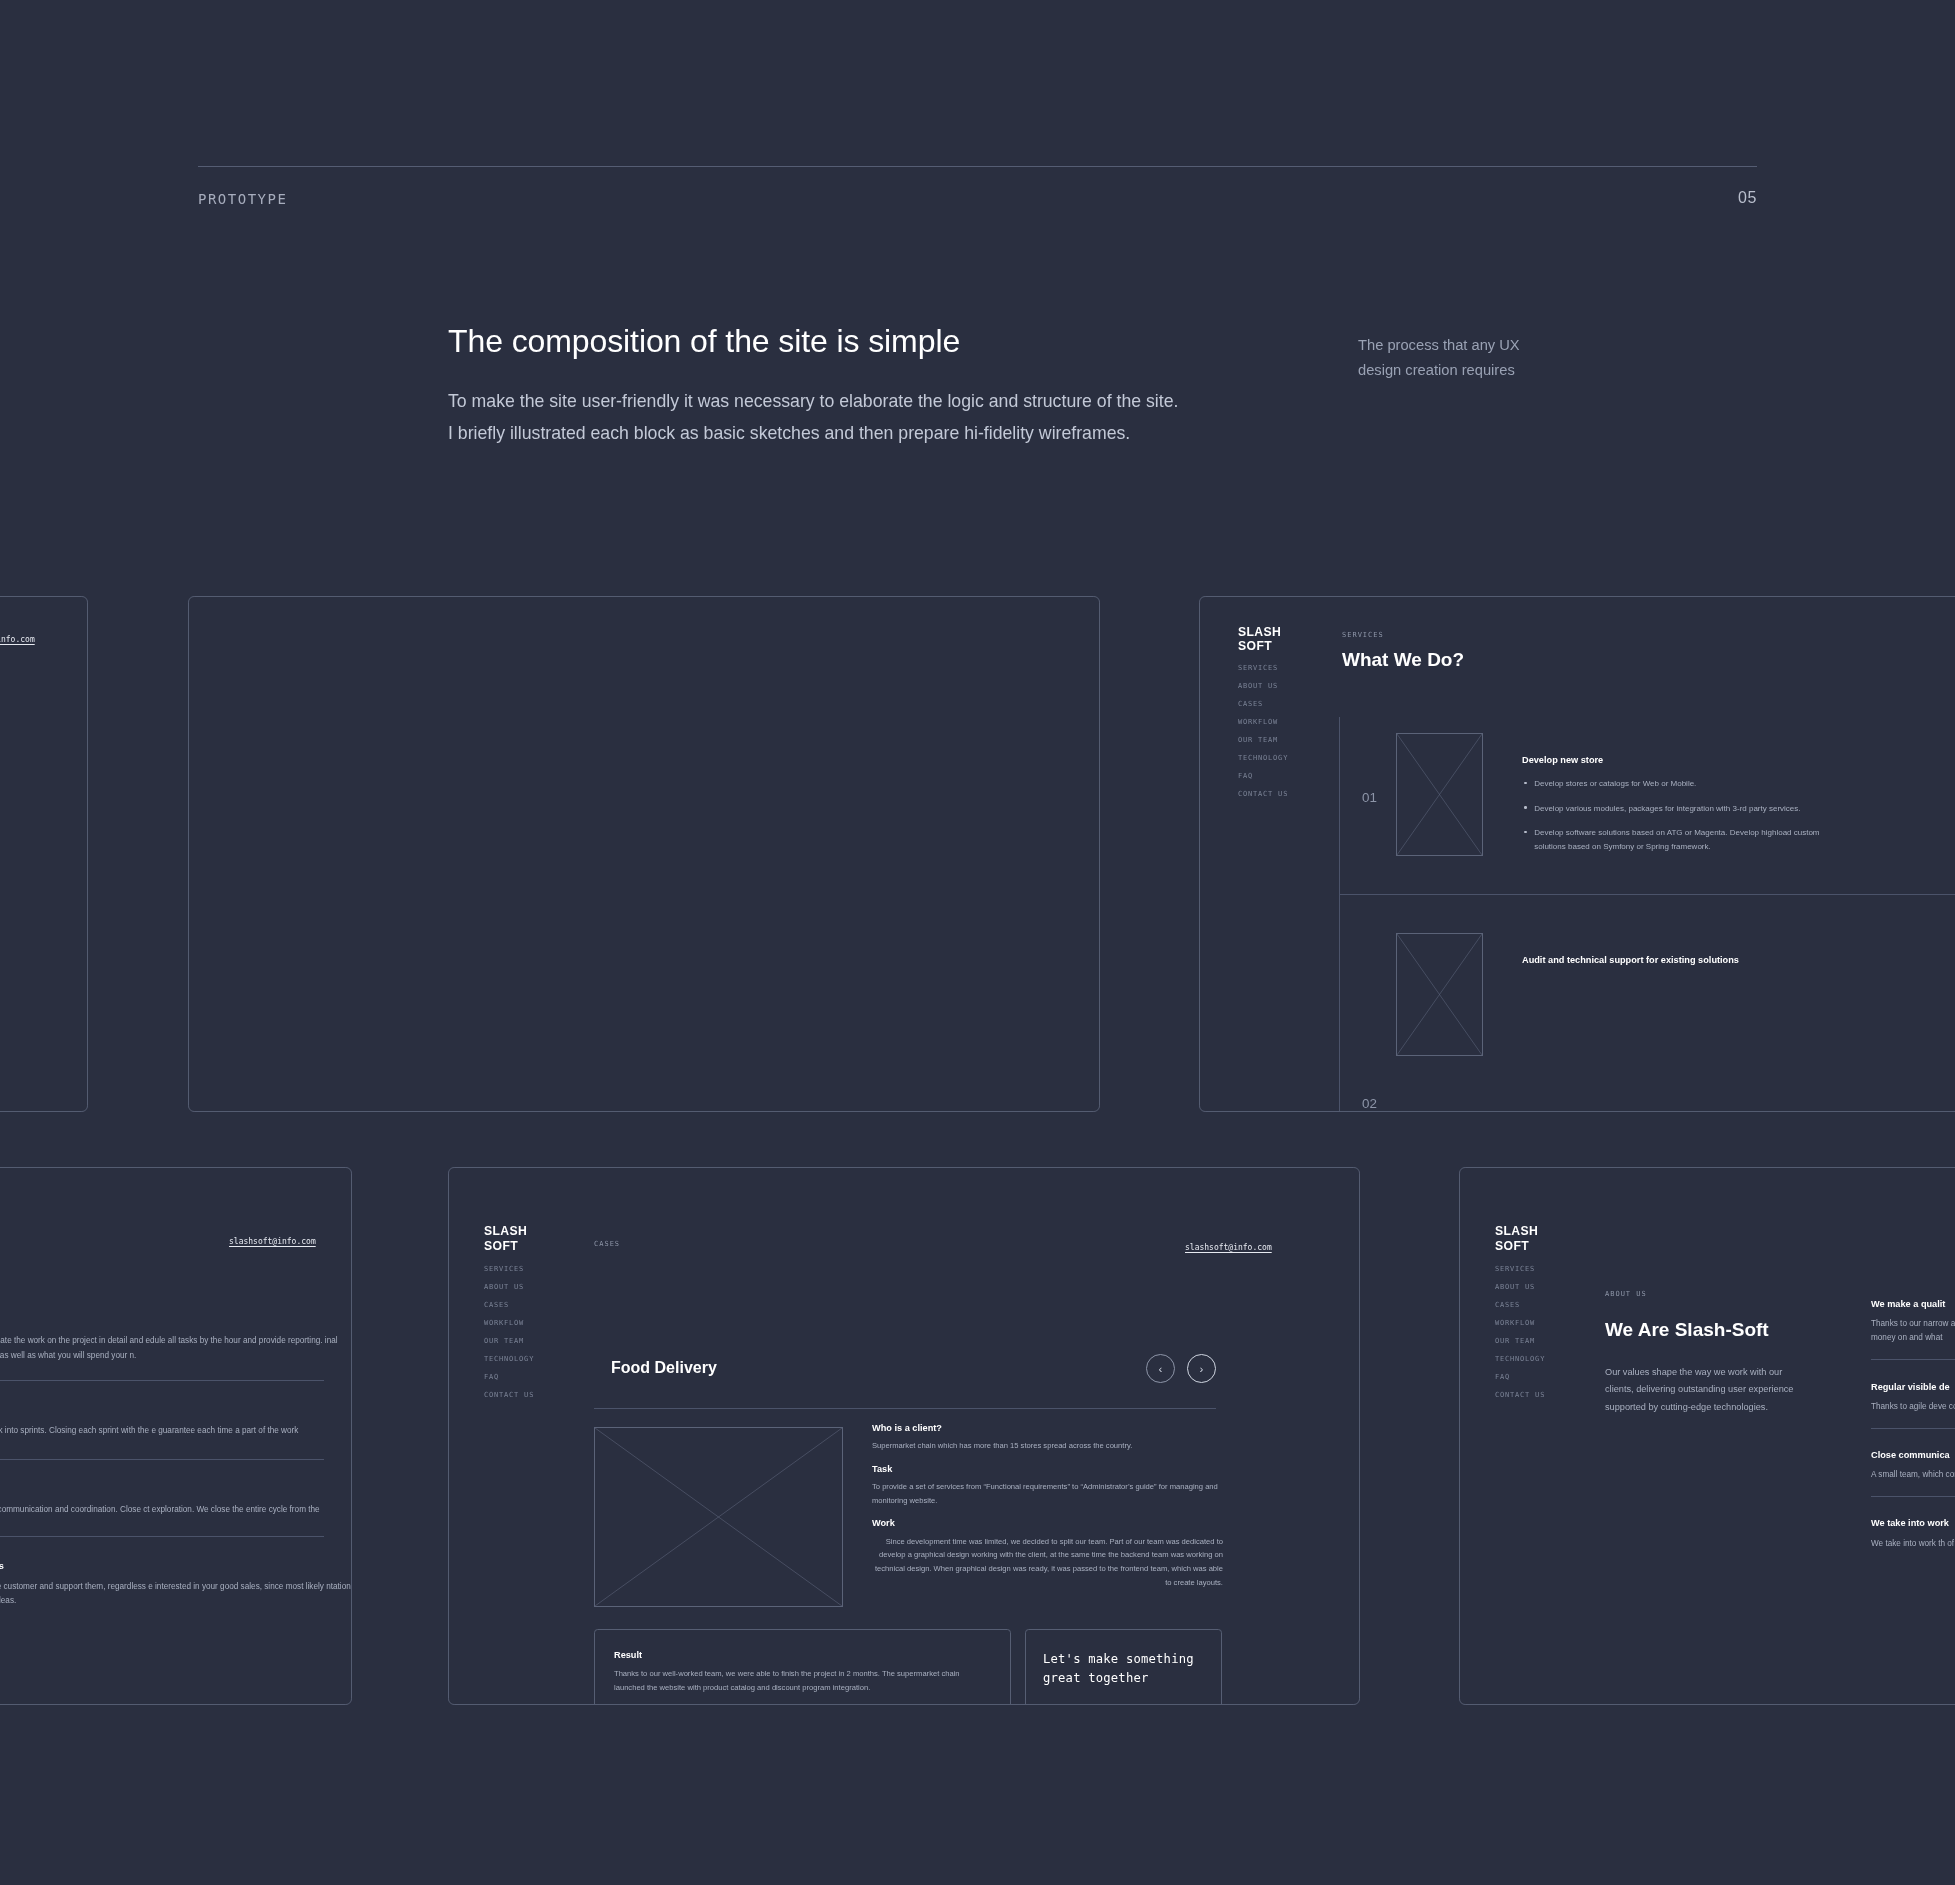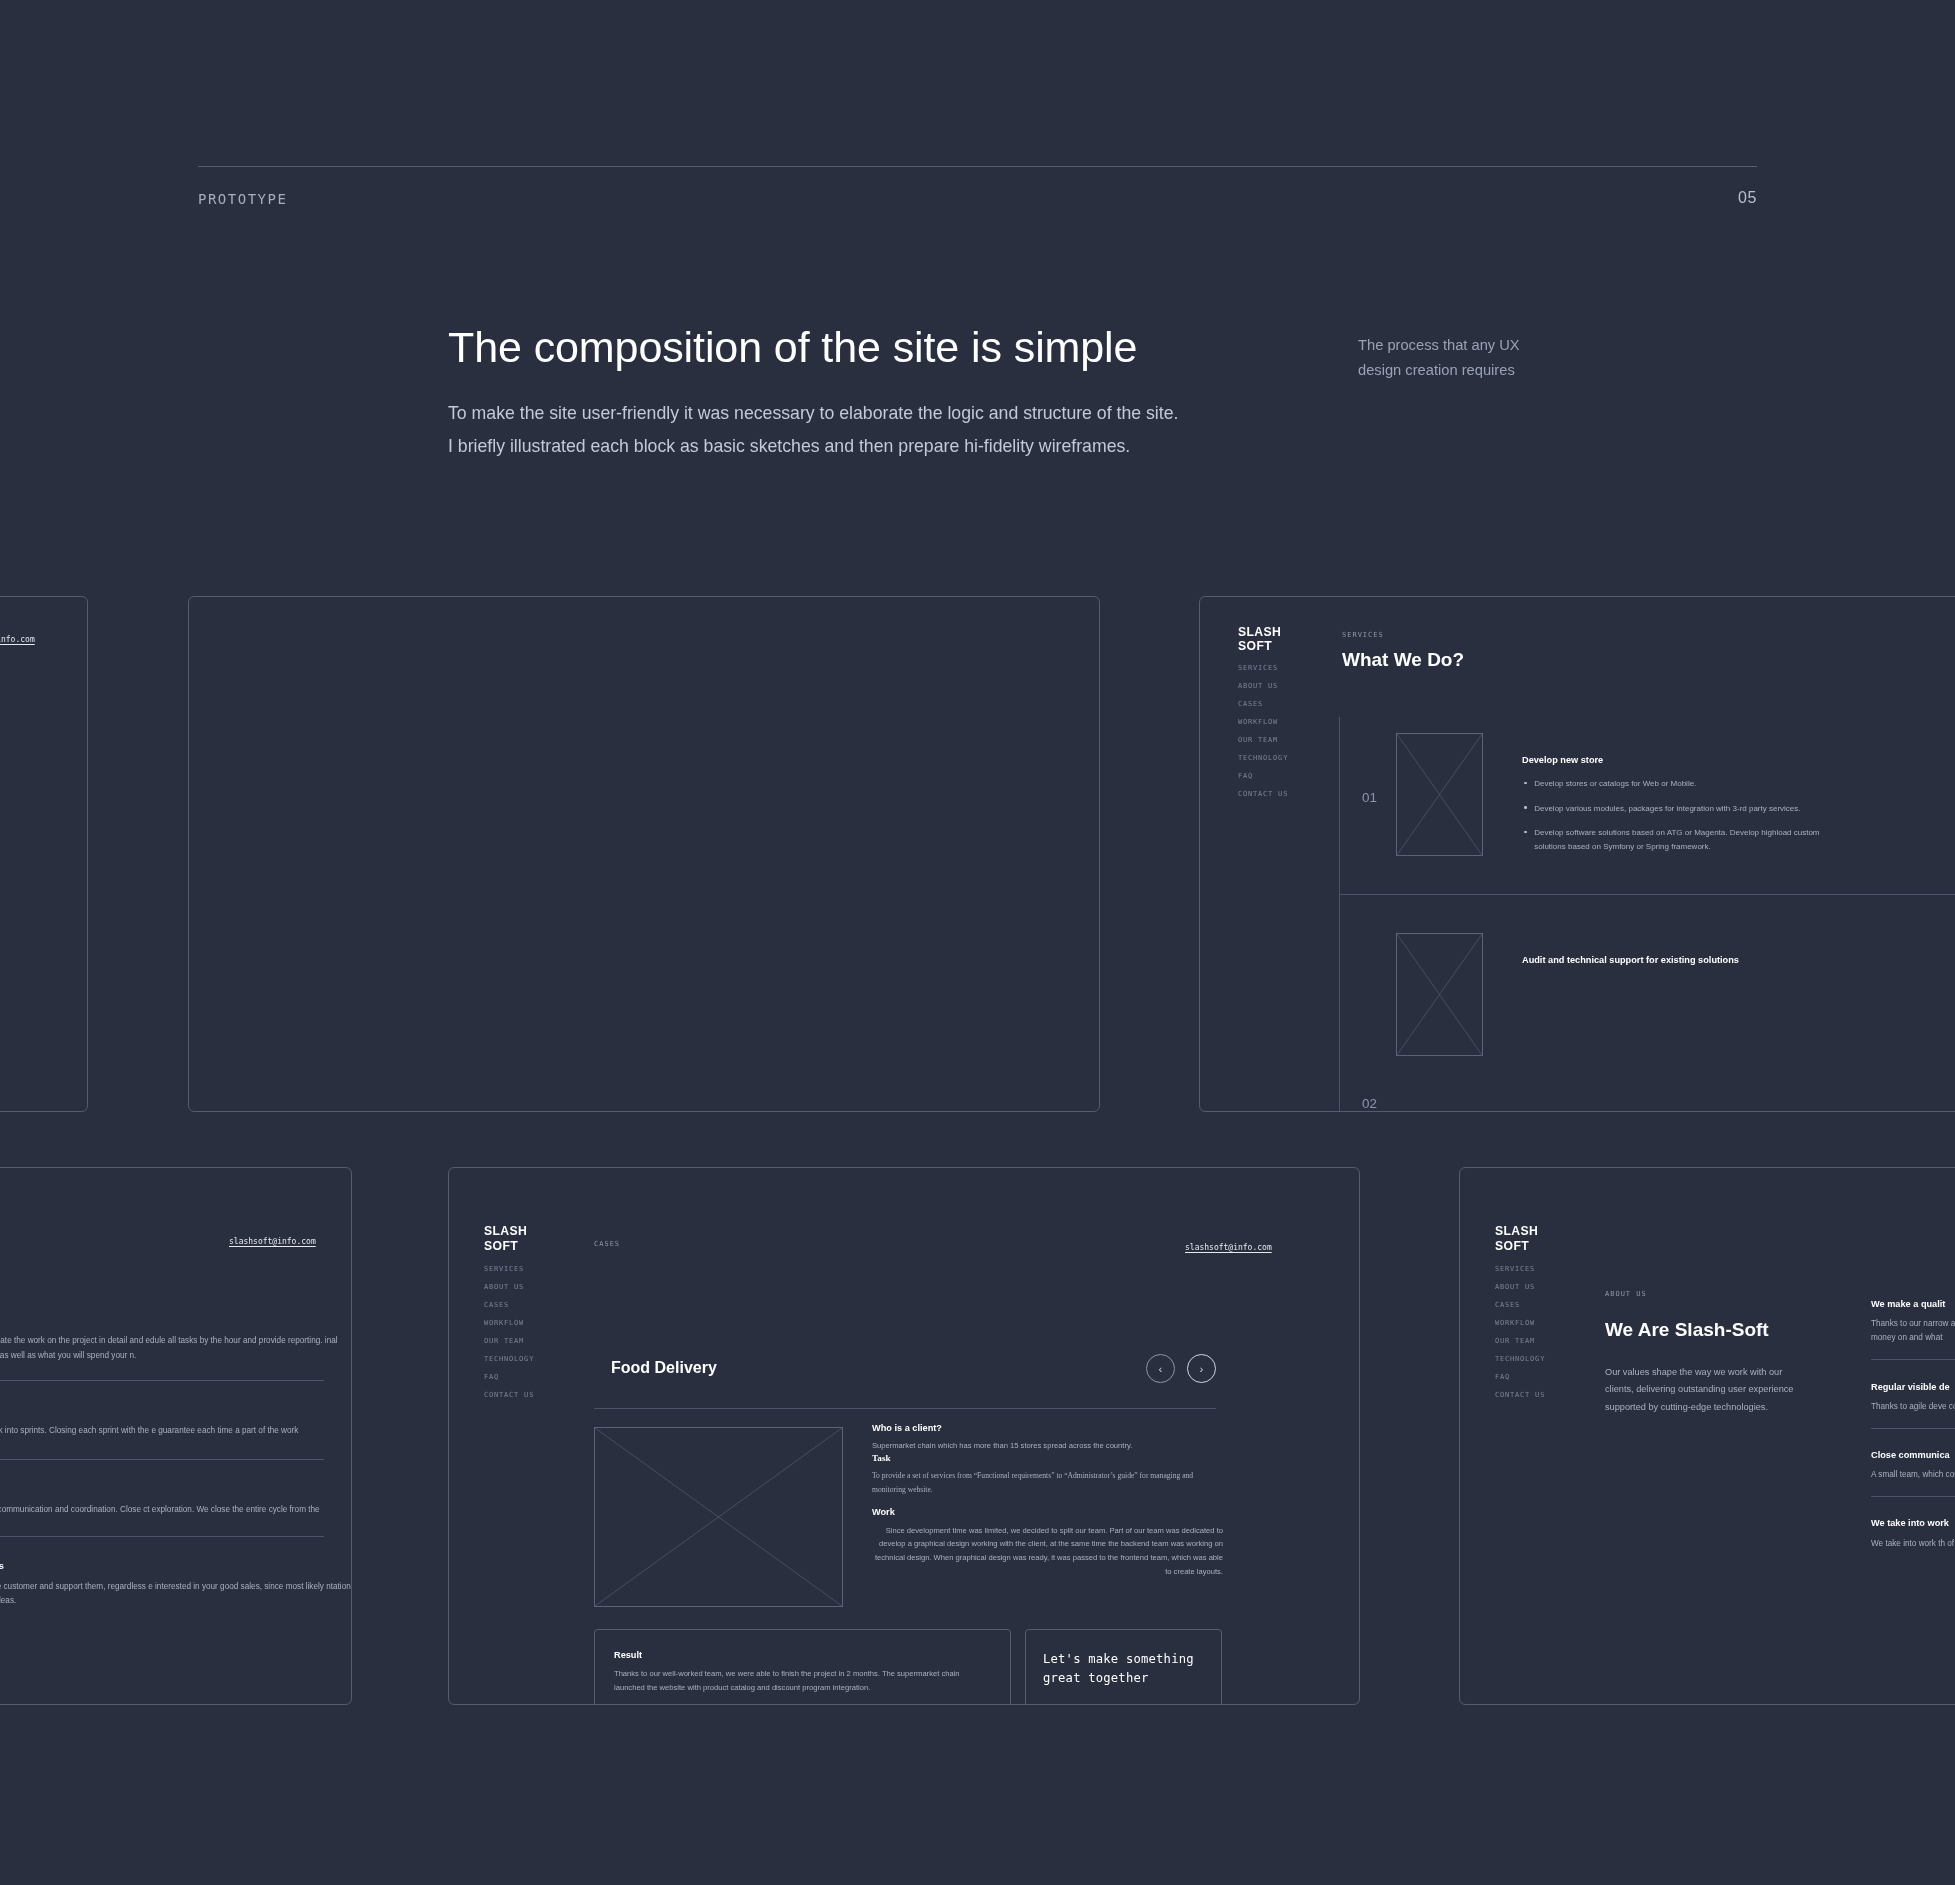--- a/index.html
+++ b/index.html
@@ -22,21 +22,21 @@
     font-family: "DejaVu Sans Mono", monospace;
   }
   .slide-num {
     position: absolute; right: 198px; top: 189px;
     font-size: 16px; color: #b9bfcd; letter-spacing: 0.6px;
   }
 
   
   .intro { position: absolute; left: 448px; top: 324px; width: 752px; }
   .intro h1 {
-    font-size: 43px; font-weight: 400; color: #ffffff;
+    font-size: 32px; font-weight: 400; color: #ffffff;
     letter-spacing: -0.1px; line-height: 1.1;
   }
   .intro p {
     margin-top: 26px; font-size: 17.7px; line-height: 1.82;
     color: #c3c9d7; font-weight: 400; max-width: 739px;
   }
   .aside {
     position: absolute; left: 1358px; top: 333px; width: 208px;
     font-size: 14.7px; line-height: 1.68; color: #9aa2b4;
   }
@@ -267,21 +267,21 @@
         <line x1="0" y1="0" x2="408" y2="295"></line>
           <line x1="408" y1="0" x2="0" y2="295"></line>
       </svg>
     </div>
 
     <div style="position:absolute; left:423px; top:255px; width:351px;">
       <div>
         <div class="wf-h3">Who is a client?</div>
         <div class="wf-body-sm" style="margin-top:4.3px;">Supermarket chain which has more than 15 stores spread across the country.</div>
       </div>
-      <div style="font-family:Liberation Serif, serif;">
+      <div style="margin-top:11px;">
         <div class="wf-h3">Task</div>
         <div class="wf-body-sm" style="margin-top:4.3px;">To provide a set of services from “Functional requirements” to “Administrator’s guide” for managing and monitoring website.</div>
       </div>
       <div style="margin-top:11px;">
         <div class="wf-h3">Work</div>
         <div class="wf-body-sm" style="margin-top:4.3px;text-align:right;">Since development time was limited, we decided to split our team. Part of our team was dedicated to develop a graphical design working with the client, at the same time the backend team was working on technical design. When graphical design was ready, it was passed to the frontend team, which was able to create layouts.</div>
       </div>
     </div>
 
     <div class="box" style="left:145px; top:461px; width:417px; height:86px; overflow:hidden;">

